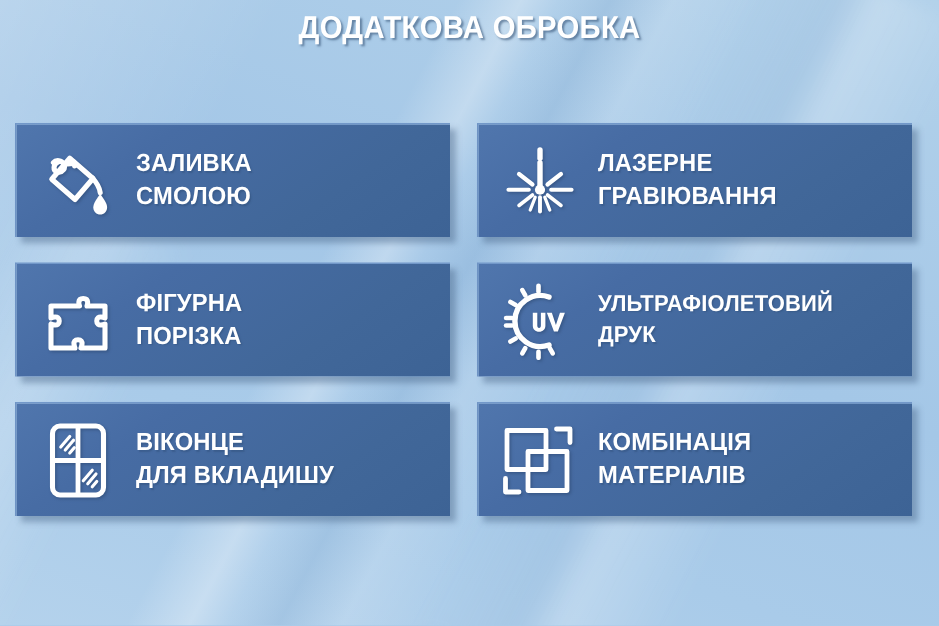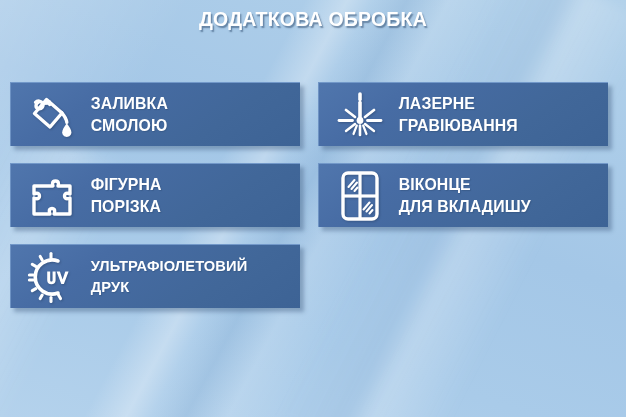--- a/index.html
+++ b/index.html
@@ -83,21 +83,21 @@
     top: 82px;
     left: 10px;
     width: 600px;
     display: grid;
     grid-template-columns: 290px 290px;
     grid-column-gap: 18px;
     grid-row-gap: 17px;
   }
   .card {
     position: relative;
-    height: 64px;
+    height: 76px;
     box-sizing: border-box;
     display: flex;
     align-items: center;
     padding-left: 11px;
     background: linear-gradient(145deg, #5076ad 0%, #476ca4 28%, #416799 70%, #3d6395 100%);
     border-top: 1px solid #7298c9;
     border-left: 1px solid #6e93c4;
     box-shadow: 4px 4px 4px rgba(70,100,135,0.45);
   }
   .card-icon {
@@ -187,42 +187,20 @@
       <svg width="46" height="46" viewBox="0 0 46 46">
         <path d="M5 13 L5 21 C5 21 10.5 18.5 10.5 23 C10.5 27.5 5 25 5 25 L5 41 L21 41 C21 41 18.5 35.5 23 35.5 C27.5 35.5 25 41 25 41 L41 41 L41 25 C41 25 35.5 27.5 35.5 23 C35.5 18.5 41 21 41 21 L41 13 L29 13 C29 13 31 8 26.5 8 C22 8 24 13 24 13 Z" fill="none" stroke="#ffffff" stroke-width="3.4" stroke-linejoin="round" stroke-linecap="round"></path>
       </svg>
     </div>
     <div class="card-label">
       <span>ФІГУРНА</span>
       <span class="l2">ПОРІЗКА</span>
     </div>
   </div>
 
-  <div class="card">
-    <div class="card-icon">
-      <svg width="40" height="52" viewBox="0 0 40 52">
-        <rect x="3" y="3" width="34" height="46" rx="5" ry="5" fill="none" stroke="#ffffff" stroke-width="3.4"></rect>
-        <path d="M20 4 L20 48" stroke="#ffffff" stroke-width="3.2"></path>
-        <path d="M4 26 L36 26" stroke="#ffffff" stroke-width="3.2"></path>
-        <g stroke="#ffffff" stroke-width="2.1" stroke-linecap="round">
-          <path d="M8.5 17 L14.5 10"></path>
-          <path d="M11.5 19 L17 12.5"></path>
-          <path d="M14.5 21 L17.5 17.5"></path>
-          <path d="M23.5 39.5 L29.5 32.5"></path>
-          <path d="M26.5 41.5 L32 35"></path>
-          <path d="M29.5 43.5 L32.5 40"></path>
-        </g>
-      </svg>
-    </div>
-    <div class="card-label">
-      <span>ВІКОНЦЕ</span>
-      <span class="l2">ДЛЯ ВКЛАДИШУ</span>
-    </div>
-  </div>
-
   <div class="card small">
     <div class="card-icon">
       <svg width="52" height="52" viewBox="0 0 52 52">
         <path d="M32 10 A17 17 0 1 0 32 42" fill="none" stroke="#ffffff" stroke-width="3.6" stroke-linecap="round"></path>
         <g stroke="#ffffff" stroke-width="3.1" stroke-linecap="round">
           <path d="M25 2.5 L25 6.5"></path>
           <path d="M14.2 5.4 L16.2 8.9"></path>
           <path d="M6.3 13.3 L9.8 15.3"></path>
           <path d="M3.4 24 L7.4 24"></path>
           <path d="M3.4 29 L7.4 29"></path>
@@ -236,14 +214,52 @@
           <path d="M30.6 20.5 L33.9 20.5 L36.6 28.6 L39.3 20.5 L42.6 20.5 L37.9 33.0 L35.3 33.0 Z"></path>
         </g>
       </svg>
     </div>
     <div class="card-label">
       <span>УЛЬТРАФІОЛЕТОВИЙ</span>
       <span class="l2">ДРУК</span>
     </div>
   </div>
 
+  <div class="card">
+    <div class="card-icon">
+      <svg width="40" height="52" viewBox="0 0 40 52">
+        <rect x="3" y="3" width="34" height="46" rx="5" ry="5" fill="none" stroke="#ffffff" stroke-width="3.4"></rect>
+        <path d="M20 4 L20 48" stroke="#ffffff" stroke-width="3.2"></path>
+        <path d="M4 26 L36 26" stroke="#ffffff" stroke-width="3.2"></path>
+        <g stroke="#ffffff" stroke-width="2.1" stroke-linecap="round">
+          <path d="M8.5 17 L14.5 10"></path>
+          <path d="M11.5 19 L17 12.5"></path>
+          <path d="M14.5 21 L17.5 17.5"></path>
+          <path d="M23.5 39.5 L29.5 32.5"></path>
+          <path d="M26.5 41.5 L32 35"></path>
+          <path d="M29.5 43.5 L32.5 40"></path>
+        </g>
+      </svg>
+    </div>
+    <div class="card-label">
+      <span>ВІКОНЦЕ</span>
+      <span class="l2">ДЛЯ ВКЛАДИШУ</span>
+    </div>
+  </div>
+
+  <div class="card">
+    <div class="card-icon">
+      <svg width="52" height="50" viewBox="0 0 52 50">
+        <g fill="none" stroke="#ffffff" stroke-width="3.2" stroke-linejoin="round" stroke-linecap="round">
+          <rect x="4" y="5" width="26" height="26"></rect>
+          <rect x="18" y="19" width="26" height="26"></rect>
+          <path d="M37 4 L46 4 L46 13"></path>
+          <path d="M12 46 L3 46 L3 37"></path>
+        </g>
+      </svg>
+    </div>
+    <div class="card-label">
+      <span>КОМБІНАЦІЯ</span>
+      <span class="l2">МАТЕРІАЛІВ</span>
+    </div>
+  </div>
 
 </div>
 
 </body></html>

